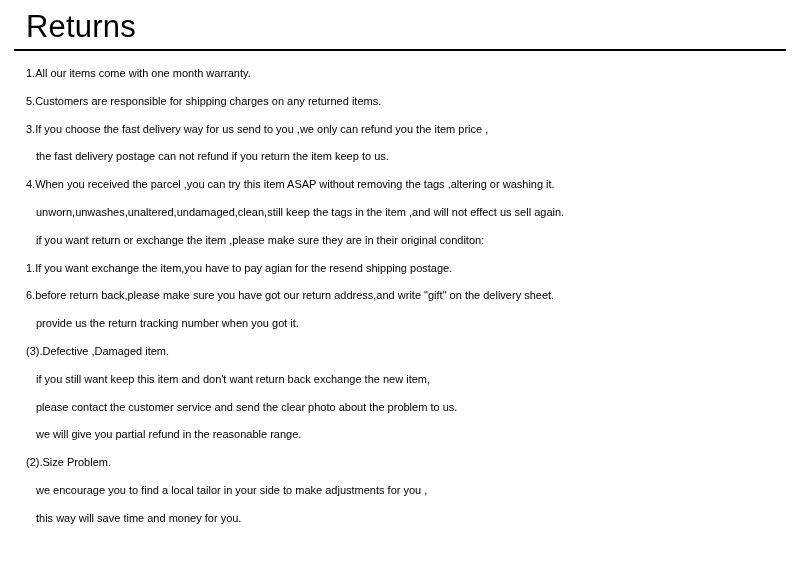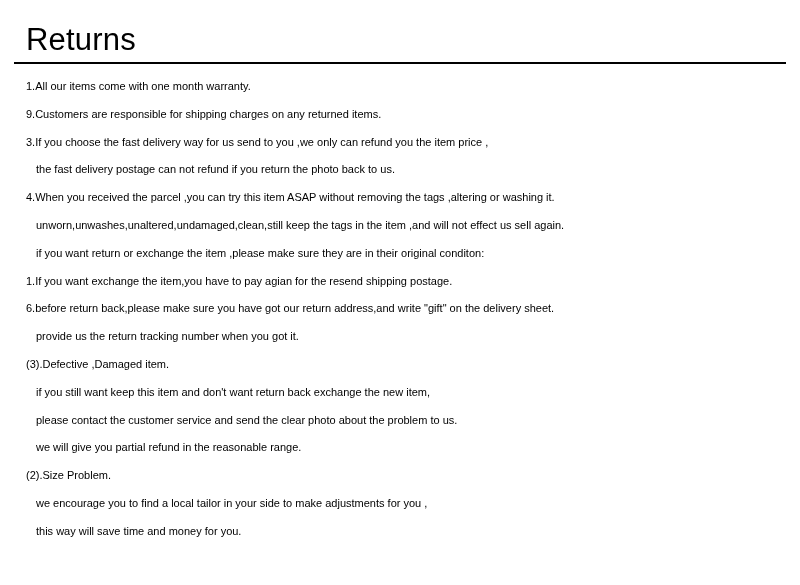--- a/index.html
+++ b/index.html
@@ -13,21 +13,20 @@
     font-family: "Liberation Sans", sans-serif;
     color: #000000;
     overflow: hidden;
   }
   .page {
     width: 800px;
     height: 509px;
     box-sizing: border-box;
     padding: 6px 4px 0 14px;
     position: relative;
-    margin-top: 13px;
   }
   .title {
     font-size: 31px;
     font-weight: normal;
     line-height: 38px;
     letter-spacing: 0.2px;
     margin: 2px 0 0 12px;
     color: #000;
   }
   .title-rule {
@@ -49,23 +48,23 @@
   .indent-1 { padding-left: 22px; }
 </style>
 </head>
 <body>
 
 <div class="page">
   <h1 class="title">Returns</h1>
   <hr class="title-rule">
   <div class="body">
       <div class="line indent-0">1.All our items come with one month warranty.</div>
-      <div class="line indent-0">9.Customers are responsible for shipping charges on any returned items.</div>
+      <div class="line indent-0">5.Customers are responsible for shipping charges on any returned items.</div>
       <div class="line indent-0">3.If you choose the fast delivery way for us send to you ,we only can refund you the item price ,</div>
-      <div class="line indent-1">the fast delivery postage can not refund if you return the photo back to us.</div>
+      <div class="line indent-1">the fast delivery postage can not refund if you return the item keep to us.</div>
       <div class="line indent-0">4.When you received the parcel ,you can try this item ASAP without removing the tags ,altering or washing it.</div>
       <div class="line indent-1">unworn,unwashes,unaltered,undamaged,clean,still keep the tags in the item ,and will not effect us sell again.</div>
       <div class="line indent-1">if you want return or exchange the item ,please make sure they are in their original conditon:</div>
       <div class="line indent-0">1.If you want exchange the item,you have to pay agian for the resend shipping postage.</div>
       <div class="line indent-0">6.before return back,please make sure you have got our return address,and write "gift" on the delivery sheet.</div>
       <div class="line indent-1">provide us the return tracking number when you got it.</div>
       <div class="line indent-0">(3).Defective ,Damaged item.</div>
       <div class="line indent-1">if you still want keep this item and don't want return back exchange the new item,</div>
       <div class="line indent-1">please contact the customer service and send the clear photo about the problem to us.</div>
       <div class="line indent-1">we will give you partial refund in the reasonable range.</div>

